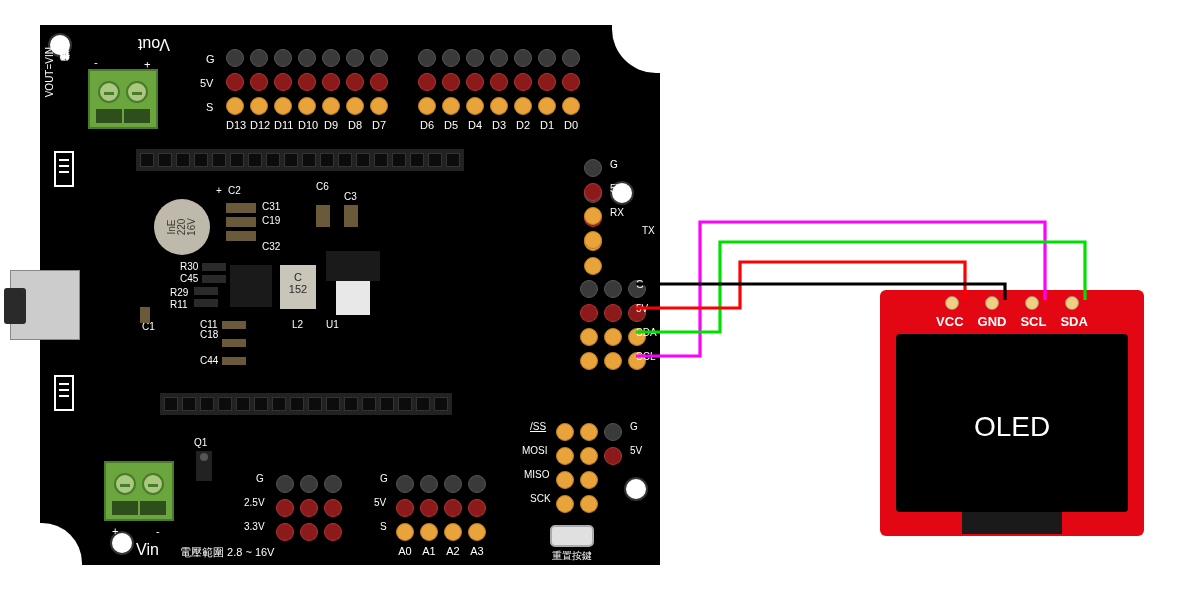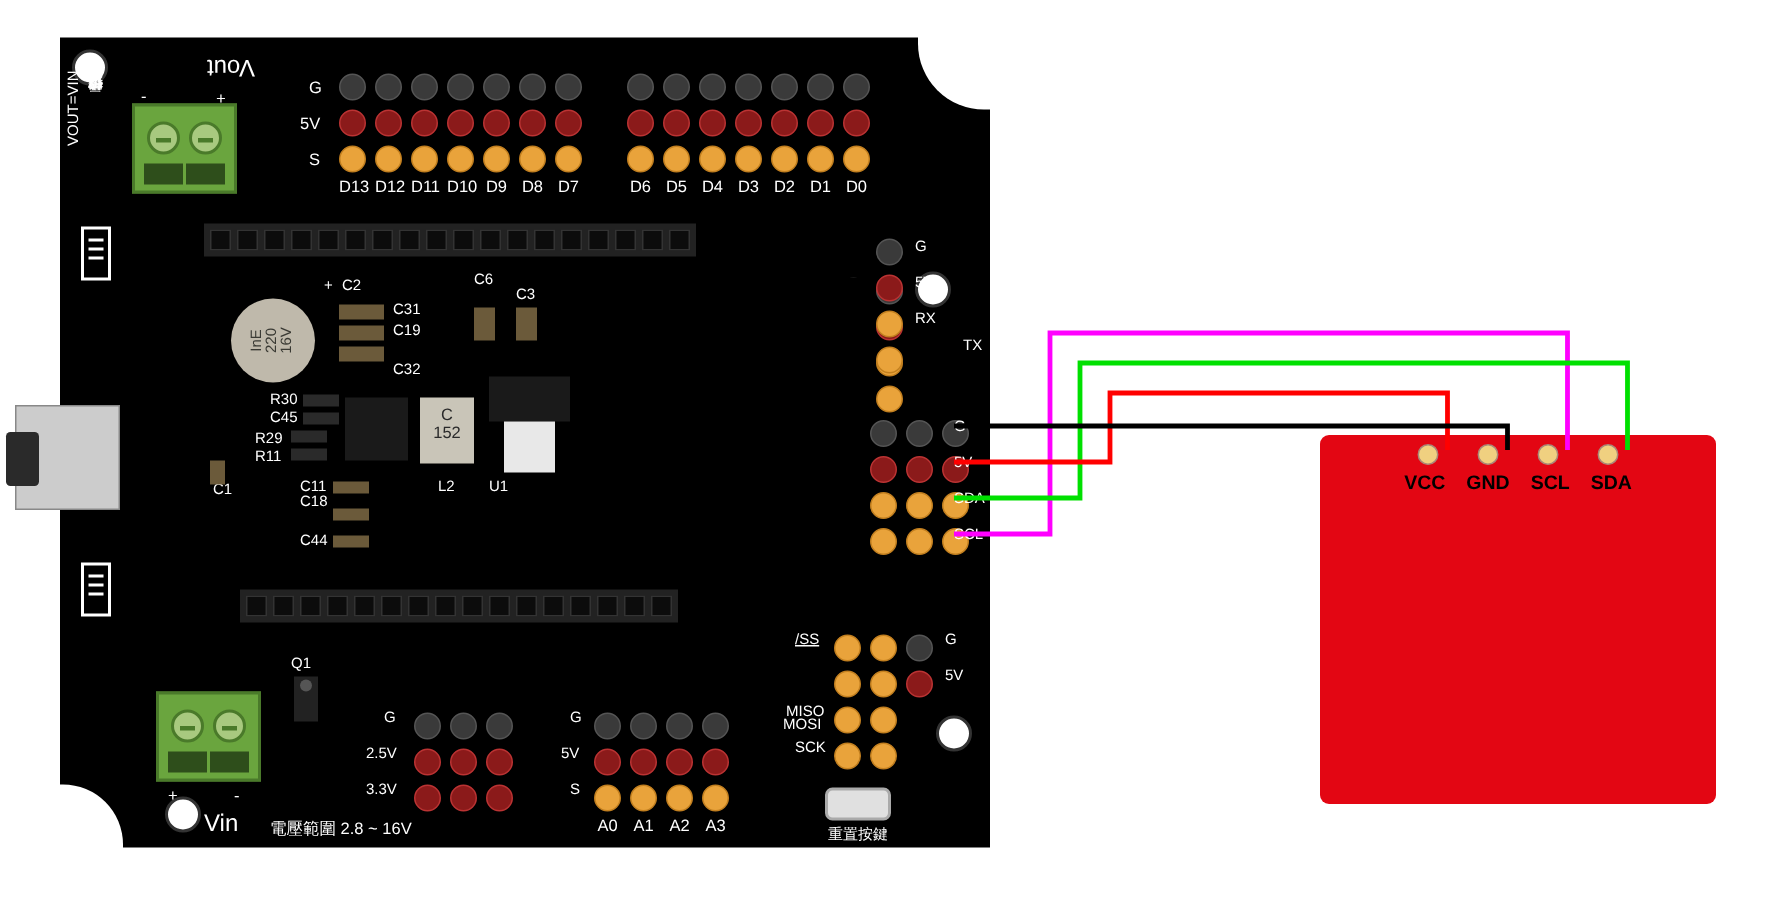--- a/index.html
+++ b/index.html
@@ -67,21 +67,21 @@
   .vicon { position:absolute; width:20px; height:36px; border:2px solid #fff; }
   .vicon::before { content:""; position:absolute; left:3px; right:3px; top:6px; height:2px; background:#fff; box-shadow:0 6px 0 #fff, 0 12px 0 #fff; }
 
   
   .oled-mod { position:absolute; left:880px; top:290px; width:264px; height:246px; background:#e30613; border-radius:6px; }
   .oled-inner { position:absolute; left:16px; top:44px; right:16px; bottom:24px; background:#000; border-radius:4px; }
   .oled-inner::after { content:""; position:absolute; left:50%; bottom:-22px; transform:translateX(-50%); width:100px; height:22px; background:#1a1a1a; }
   .oled-lbl { position:absolute; color:#fff; font-size:28px; left:50%; top:52%; transform:translate(-50%,-50%); }
   .oled-pins { position:absolute; top:6px; left:50%; transform:translateX(-50%); display:flex; gap:26px; }
   .opad { width:14px; height:14px; border-radius:50%; background:#f0d080; border:1px solid #a87; }
-  .opinlbl { position:absolute; top:24px; left:50%; transform:translateX(-50%); display:flex; gap:14px; color:#000000; font-size:13px; font-weight:bold; }
+  .opinlbl { position:absolute; top:24px; left:50%; transform:translateX(-50%); display:flex; gap:14px; color:#ffffff; font-size:13px; font-weight:bold; }
 
   
   svg.wires { position:absolute; left:0; top:0; width:1178px; height:606px; pointer-events:none; }
   .w { fill:none; stroke-width:3.2; }
 
   .pincol { position:absolute; display:flex; flex-direction:column; gap:6px; }
   .dlabels { position:absolute; display:flex; gap:6px; color:#fff; font-size:11px; }
   .dlabels span { width:18px; text-align:center; }
 
   .i2c-block { position:absolute; left:540px; top:255px; }
@@ -373,21 +373,21 @@
     <div class="r">
         <div class="pin s"></div>
         <div class="pin s"></div>
       </div>
     <div class="r">
         <div class="pin s"></div>
         <div class="pin s"></div>
       </div>
   </div>
   <span class="lbl sm" style="left:490px; top:396px;text-decoration:underline;">/SS</span>
-  <span class="lbl sm" style="left:482px; top:420px;margin-top:33px;">MOSI</span>
+  <span class="lbl sm" style="left:482px; top:420px;">MOSI</span>
   <span class="lbl sm" style="left:484px; top:444px;">MISO</span>
   <span class="lbl sm" style="left:490px; top:468px;">SCK</span>
   <span class="lbl sm" style="left:590px; top:396px;">G</span>
   <span class="lbl sm" style="left:590px; top:420px;">5V</span>
 
   <div class="an-block">
     <div class="r">
         <div class="pin g"></div>
         <div class="pin g"></div>
         <div class="pin g"></div>
@@ -469,20 +469,23 @@
     <div class="opad"></div>
     <div class="opad"></div>
     <div class="opad"></div>
   </div>
   <div class="opinlbl">
     <span>VCC</span>
     <span>GND</span>
     <span>SCL</span>
     <span>SDA</span>
   </div>
+  <div class="oled-inner">
+    <span class="oled-lbl">OLED</span>
+  </div>
 </div>
 
 <svg class="wires">
 
   <path class="w" stroke="#ff00ff" d="M636 356 L700 356 L700 222 L1045 222 L1045 300"></path>
 
   <path class="w" stroke="#00e000" d="M636 332 L720 332 L720 242 L1085 242 L1085 300"></path>
 
   <path class="w" stroke="#ff0000" d="M636 308 L740 308 L740 262 L965 262 L965 300"></path>
 

